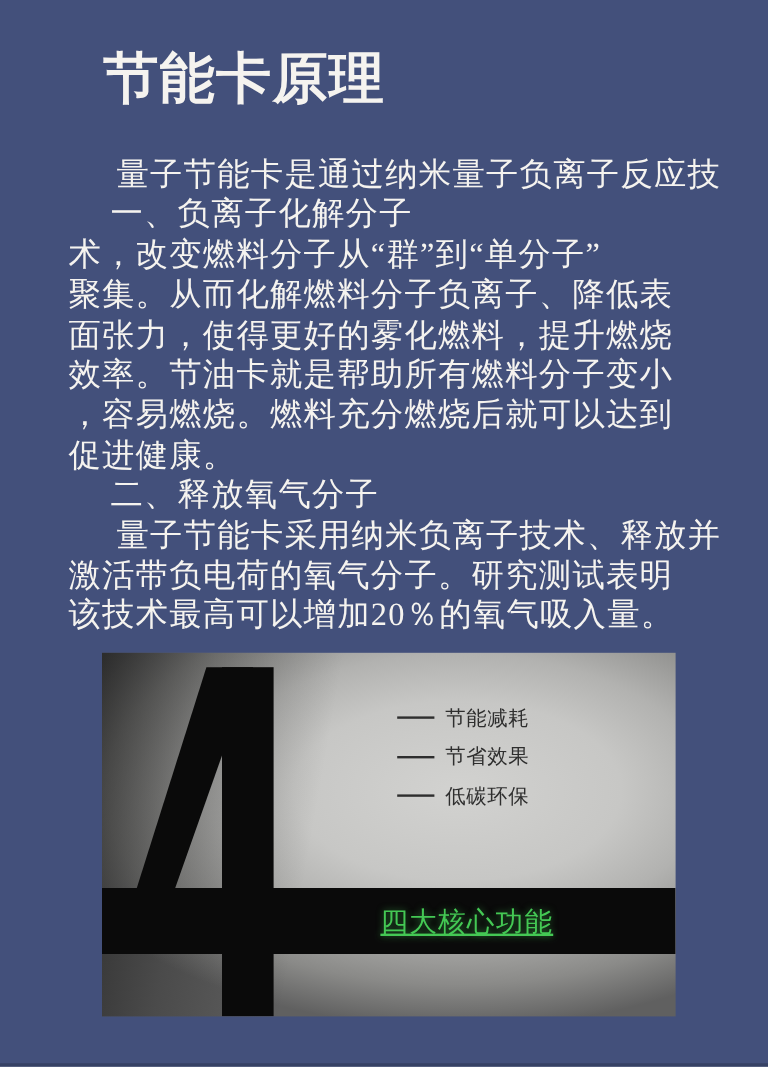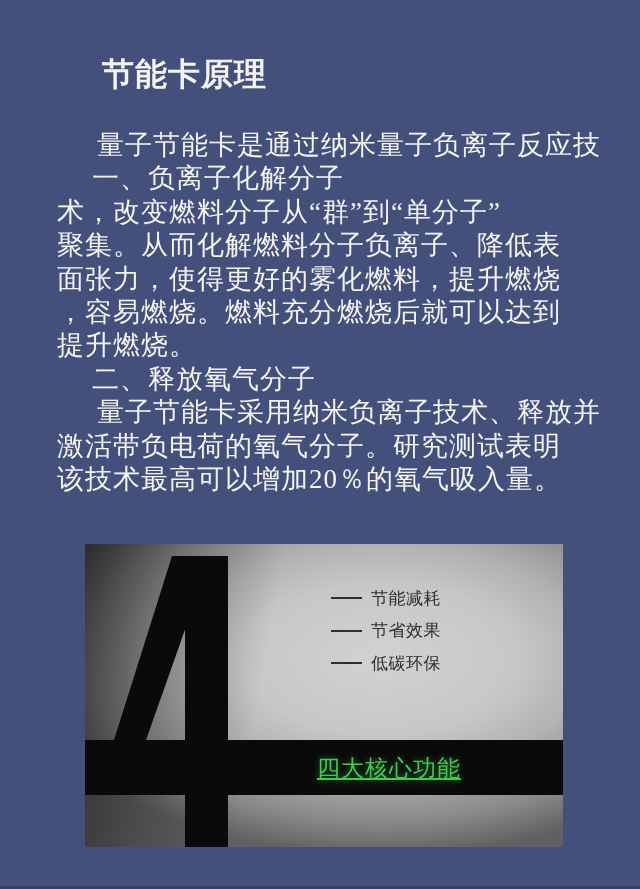--- a/index.html
+++ b/index.html
@@ -4,22 +4,22 @@
 <style>
   html,body{margin:0;padding:0;}
   .page{
     position:relative;
     width:640px;height:889px;
     background:var(--page-bg,#43507b);
     overflow:hidden;
     font-family:"Liberation Serif","DejaVu Serif",serif;
   }
   .title{
-    position:absolute;left:86px;top:40px;margin:16px;
-    font-size:32px;line-height:1.15;font-weight:bold;
+    position:absolute;left:86px;top:40px;margin:0;
+    font-size:46px;line-height:1.15;font-weight:bold;
     color:var(--text,#f5f3ef);
     letter-spacing:1px;
   }
   .body-text{
     position:absolute;left:57px;top:129px;width:520px;
     color:var(--text,#f5f3ef);
     font-size:27px;line-height:33.4px;
     letter-spacing:1px;
   }
   .line{white-space:nowrap;}
@@ -72,22 +72,23 @@
 <div class="page">
 
   <h1 class="title">节能卡原理</h1>
 
   <div class="body-text">
     <div class="line indent-first">量子节能卡是通过纳米量子负离子反应技</div>
     <div class="line indent-heading">一、负离子化解分子</div>
     <div class="line">术，改变燃料分子从“群”到“单分子”</div>
     <div class="line">聚集。从而化解燃料分子负离子、降低表</div>
     <div class="line">面张力，使得更好的雾化燃料，提升燃烧</div>
+    <div class="line">效率。节油卡就是帮助所有燃料分子变小</div>
     <div class="line">，容易燃烧。燃料充分燃烧后就可以达到</div>
-    <div class="line">提升燃烧。</div>
+    <div class="line">促进健康。</div>
     <div class="line indent-heading">二、释放氧气分子</div>
     <div class="line indent-first">量子节能卡采用纳米负离子技术、释放并</div>
     <div class="line">激活带负电荷的氧气分子。研究测试表明</div>
     <div class="line">该技术最高可以增加20％的氧气吸入量。</div>
   </div>
 
   <div class="figure">
 
     <svg class="numeral-svg" width="478" height="303" viewBox="0 0 478 303">
 

